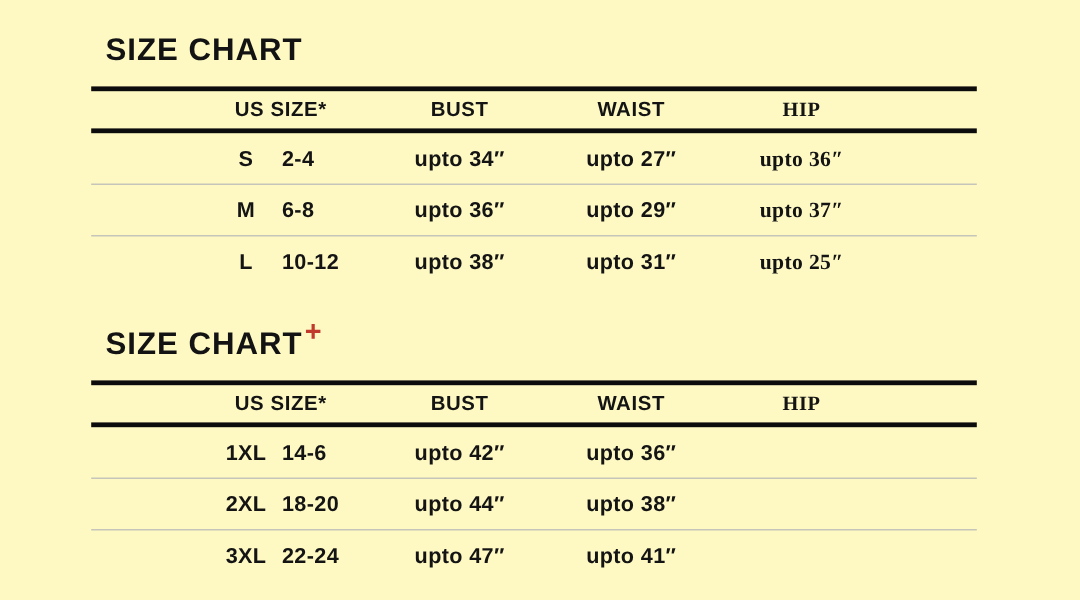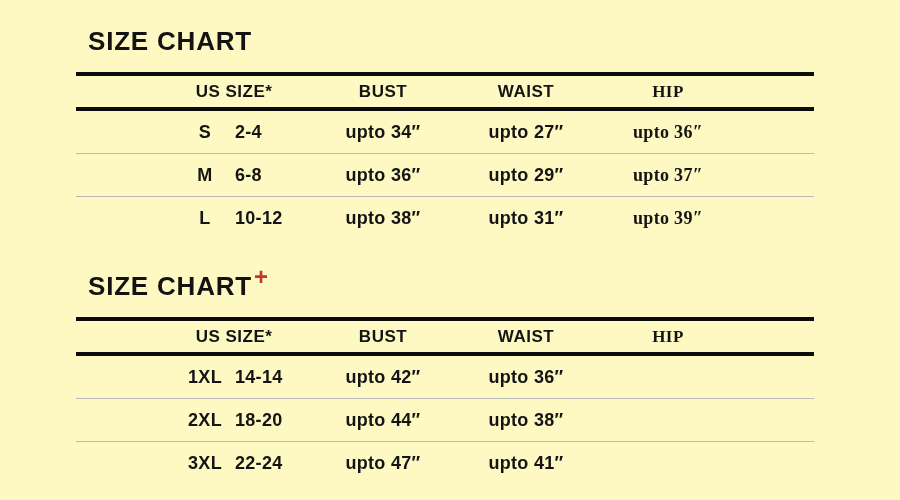--- a/index.html
+++ b/index.html
@@ -92,41 +92,41 @@
         <div class="cell c3">upto 29″</div>
         <div class="cell c4">upto 37″</div>
       </div>
       <div class="row">
         <div class="cell c1 size">
           <span class="code">L</span>
           <span class="range">10-12</span>
         </div>
         <div class="cell c2">upto 38″</div>
         <div class="cell c3">upto 31″</div>
-        <div class="cell c4">upto 39″</div>
+        <div class="cell c4">upto 25″</div>
       </div>
     </div>
   </section>
 
   <section class="chart chart-2">
     <h2 class="title">
         <span>SIZE CHART</span>
         <span class="plus">+</span>
       </h2>
     <div class="tbl">
       <div class="row head">
         <div class="cell c1">US SIZE*</div>
         <div class="cell c2">BUST</div>
         <div class="cell c3">WAIST</div>
         <div class="cell c4">HIP</div>
       </div>
       <div class="row">
         <div class="cell c1 size">
           <span class="code">1XL</span>
-          <span class="range">14-14</span>
+          <span class="range">14-6</span>
         </div>
         <div class="cell c2">upto 42″</div>
         <div class="cell c3">upto 36″</div>
       </div>
       <div class="row">
         <div class="cell c1 size">
           <span class="code">2XL</span>
           <span class="range">18-20</span>
         </div>
         <div class="cell c2">upto 44″</div>

